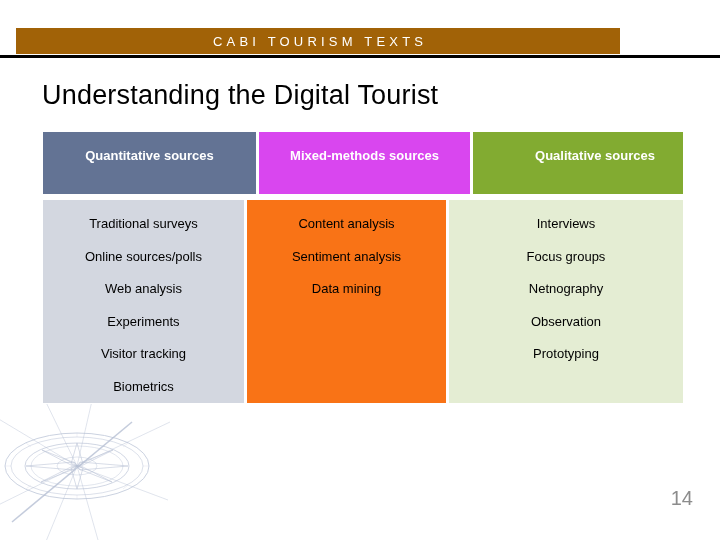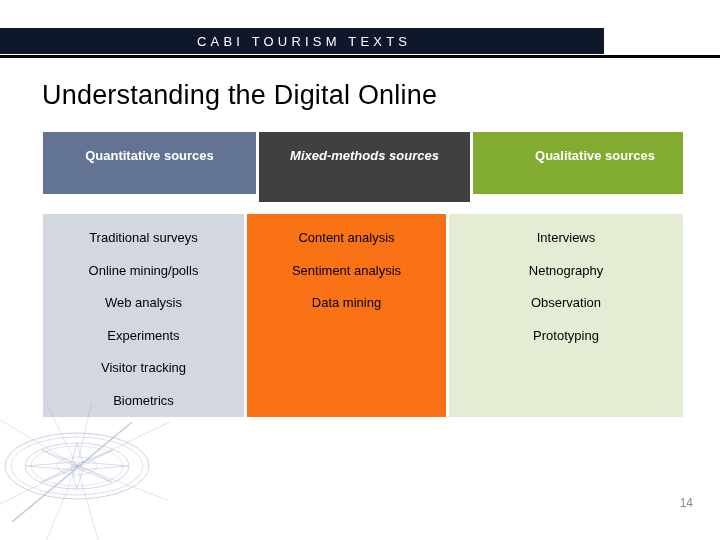--- a/index.html
+++ b/index.html
@@ -11,25 +11,25 @@
     height: 540px;
     background: #ffffff;
     font-family: "Liberation Sans", sans-serif;
     overflow: hidden;
     position: relative;
   }
 
   
   .banner {
     position: absolute;
-    left: 0;
+    left: 16px;
     top: 28px;
     width: 604px;
     height: 26px;
-    background: #0f172a;
+    background: #a16207;
     display: flex;
     align-items: center;
     justify-content: center;
   }
   .banner-text {
     color: #ffffff;
     font-size: 13px;
     font-weight: 400;
     letter-spacing: 4.2px;
     text-indent: 4.2px;
@@ -79,36 +79,35 @@
     line-height: 24px;
   }
   .th-1 {
     width: 213px;
     height: 62px;
     background: #637394;
     margin-right: 3px;
   }
   .th-2 {
     width: 211px;
-    height: 70px;
-    background: #404040;
-    margin-right: 3px;
-    font-style: italic;
+    height: 62px;
+    background: #d946ef;
+    margin-right: 3px;
   }
   .th-3 {
     width: 210px;
     height: 62px;
     background: #82ab31;
     padding-left: 34px;
   }
 
   .tbl-body {
     display: flex;
     align-items: stretch;
-    margin-top: 20px;
+    margin-top: 6px;
     height: 203px;
   }
   .bodycol {
     box-sizing: border-box;
     padding-top: 8px;
   }
   .bc-1 {
     width: 213px;
     background: #d3d7e0;
     margin-right: 3px;
@@ -131,21 +130,21 @@
     white-space: nowrap;
     overflow: hidden;
   }
   .cell.empty { color: transparent; }
 
   
   .page-num {
     position: absolute;
     right: 27px;
     bottom: 30px;
-    font-size: 12px;
+    font-size: 20px;
     color: #8c8c8c;
   }
 
   
   .compass {
     position: absolute;
     left: -18px;
     bottom: -14px;
     width: 190px;
     height: 150px;
@@ -154,52 +153,53 @@
   }
 </style>
 </head>
 <body>
 
 <div class="banner">
   <span class="banner-text">CABI TOURISM TEXTS</span>
 </div>
 <div class="banner-rule"></div>
 
-<div class="slide-title">Understanding the Digital Online</div>
+<div class="slide-title">Understanding the Digital Tourist</div>
 
 <div class="tbl">
 
   <div class="tbl-head">
     <div class="th th-1">Quantitative sources</div>
     <div class="th th-2">Mixed-methods sources</div>
     <div class="th th-3">Qualitative sources</div>
   </div>
 
   <div class="tbl-body">
 
     <div class="bodycol bc-1">
       <div class="cell">Traditional surveys</div>
-      <div class="cell">Online mining/polls</div>
+      <div class="cell">Online sources/polls</div>
       <div class="cell">Web analysis</div>
       <div class="cell">Experiments</div>
       <div class="cell">Visitor tracking</div>
       <div class="cell">Biometrics</div>
     </div>
 
     <div class="bodycol bc-2">
       <div class="cell">Content analysis</div>
       <div class="cell">Sentiment analysis</div>
       <div class="cell">Data mining</div>
       <div class="cell empty"></div>
       <div class="cell empty"></div>
       <div class="cell empty"></div>
     </div>
 
     <div class="bodycol bc-3">
       <div class="cell">Interviews</div>
+      <div class="cell">Focus groups</div>
       <div class="cell">Netnography</div>
       <div class="cell">Observation</div>
       <div class="cell">Prototyping</div>
       <div class="cell empty"></div>
     </div>
 
   </div>
 </div>
 
 <svg class="compass" viewBox="0 0 190 150">

